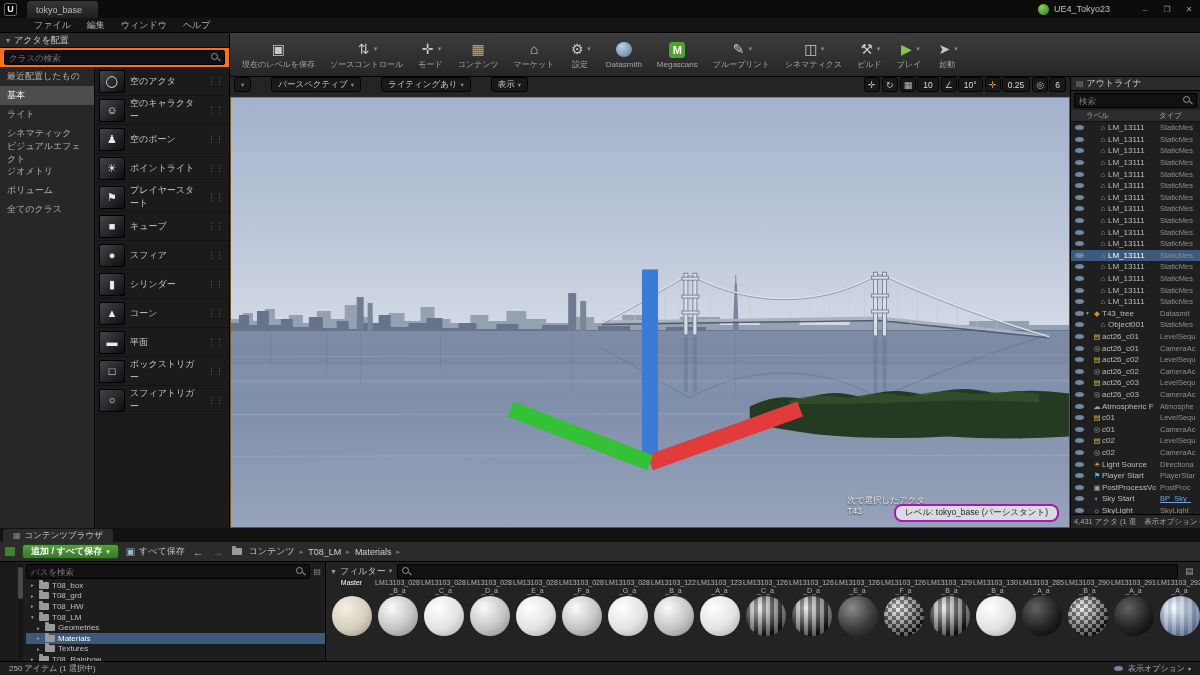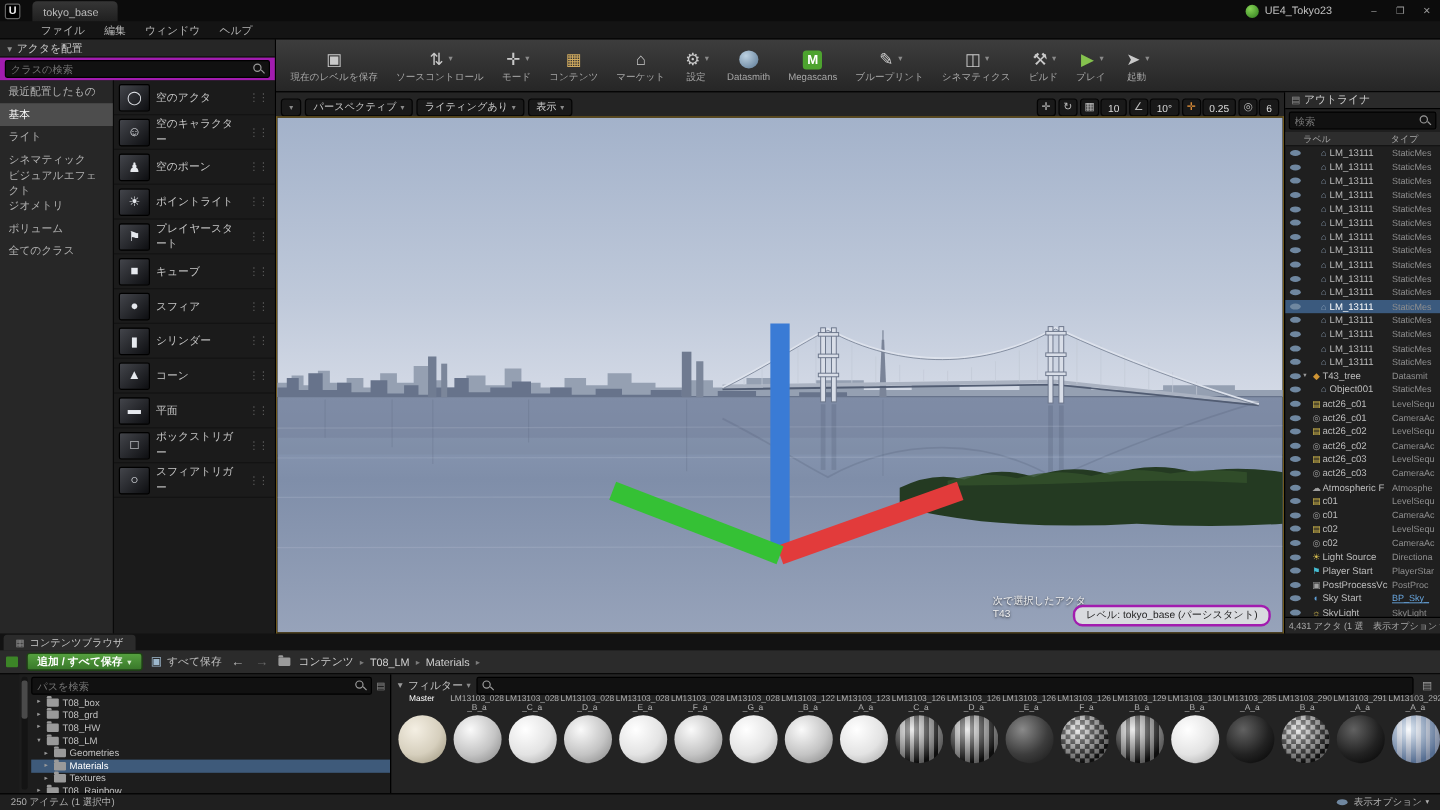--- a/index.html
+++ b/index.html
@@ -16,21 +16,21 @@
 .winbtn{width:22px;height:18px;display:flex;align-items:center;justify-content:center;color:#9a9a9a;font-size:8px}
 
 
 #menubar{position:absolute;left:0;top:18px;width:1200px;height:15px;background:#141414;display:flex;align-items:center;padding-left:26px;border-bottom:1px solid #000}
 .menu-item{padding:0 8px;color:#b5b5b5}
 
 
 #left-panel{position:absolute;left:0;top:33px;width:230px;height:495px;background:#1b1b1b;border-right:1px solid #000;display:flex;flex-direction:column}
 .lp-header{height:15px;background:#262626;display:flex;align-items:center;gap:4px;padding:0 6px;color:#ccc;border-bottom:1px solid #090909}
 .lp-header .hicon{color:#8f8f8f;font-size:8px}
-.lp-searchrow{padding:2px 4px;background:#a21caf}
+.lp-searchrow{padding:2px 4px;background:#f97316}
 .search-box{display:flex;align-items:center;background:#111;border:1px solid #000;border-radius:2px;height:15px;padding:0 4px;gap:3px}
 .search-box input{flex:1;background:transparent;border:0;outline:0;color:#ccc;font-size:8.5px;min-width:0}
 .search-box input::placeholder{color:#767676}
 .mag{position:relative;width:9px;height:9px;display:inline-block;flex:none}
 .mag::before{content:"";position:absolute;left:0;top:0;width:5px;height:5px;border:1.3px solid #9a9a9a;border-radius:50%}
 .mag::after{content:"";position:absolute;left:5.8px;top:6px;width:3.6px;height:1.3px;background:#9a9a9a;transform:rotate(45deg)}
 .lp-body{flex:1;display:flex;min-height:0}
 .lp-cats{width:95px;background:#272727;border-right:1px solid #090909}
 .lp-cat{height:19px;display:flex;align-items:center;padding:0 7px;color:#b2b2b2}
 .lp-cat.selected{background:#4d4d4d;color:#fff}
@@ -48,33 +48,33 @@
 .tbi.megascans-icon{background:#4da32f;color:#fff;border-radius:3px;width:16px;height:16px;font-size:11px;font-weight:bold}
 .tbi.datasmith-icon{width:15px;height:15px;border-radius:50%;background:radial-gradient(circle at 35% 30%,#bdd1e1,#5a7894);color:transparent}
 .tbi.play-icon{color:#85c24e}
 .tbi.content-icon{color:#cfa95e}
 .tb-caret{font-size:7px;color:#8a8a8a}
 .tb-caret:empty{display:none}
 .tb-lbl{font-size:8px;color:#a6a6a6;white-space:nowrap}
 
 
 #viewport{position:absolute;left:230px;top:77px;width:840px;height:451px;background:#000}
-.vp-toolbar{height:20px;background:#242424;display:flex;align-items:flex-end;gap:3px;padding:0 4px}
+.vp-toolbar{height:20px;background:#242424;display:flex;align-items:flex-start;gap:20px;padding:0 4px}
 .vp-btn{height:15px;display:flex;align-items:center;gap:3px;background:#191919;border:1px solid #040404;border-radius:3px;padding:0 6px;color:#ccc;font-size:8.5px}
 .vp-btn .caret{font-size:6.5px;color:#8a8a8a}
 .vp-spacer{flex:1}
 .vp-group{display:flex;align-items:center;gap:1px}
 .vp-ico{height:15px;min-width:16px;display:flex;align-items:center;justify-content:center;background:#191919;border:1px solid #040404;border-radius:3px;color:#b9b9b9;font-size:9px;padding:0 3px}
 .vp-ico.orange{color:#e8943a}
 .vp-num{height:15px;display:flex;align-items:center;background:#191919;border:1px solid #040404;border-radius:3px;padding:0 5px;color:#ddd;font-size:8.5px}
 .vp-num:empty{display:none}
 .vp-scene{position:relative;height:431px;overflow:hidden;border:1px solid rgba(222,178,62,.5);border-top:1px solid rgba(222,178,62,.7)}
 .vp-scene>svg{position:absolute;inset:0;width:100%;height:100%}
 .axis{position:absolute;left:6px;bottom:4px;width:40px;height:40px}
-.vp-hint{position:absolute;right:164px;bottom:10px;color:#f0f0f0;font-size:8.5px;text-shadow:0 1px 2px rgba(0,0,0,.8);line-height:11px}
+.vp-hint{position:absolute;right:144px;bottom:10px;color:#f0f0f0;font-size:8.5px;text-shadow:0 1px 2px rgba(0,0,0,.8);line-height:11px}
 .vp-level{position:absolute;right:10px;bottom:5px;background:#d9dbdf;color:#1d1d1d;border:2px solid #a21caf;border-radius:8px;padding:1px 9px;font-size:8.5px;white-space:nowrap}
 
 
 #outliner{position:absolute;left:1070px;top:77px;width:130px;height:451px;background:#1f1f1f;border-left:1px solid #000;display:flex;flex-direction:column}
 .ol-tab{height:14px;background:#2a2a2a;display:flex;align-items:center;gap:3px;padding:0 5px;color:#ccc;border-bottom:1px solid #000}
 .ol-tab .hicon{color:#8f8f8f;font-size:8px}
 .ol-searchrow{padding:2px 3px}
 .ol-cols{height:12px;display:flex;align-items:center;background:#2d2d2d;border-bottom:1px solid #101010;color:#a8a8a8;font-size:7.5px;padding:0 3px}
 .c-label{flex:1;padding-left:12px}
 .c-type{width:38px}

